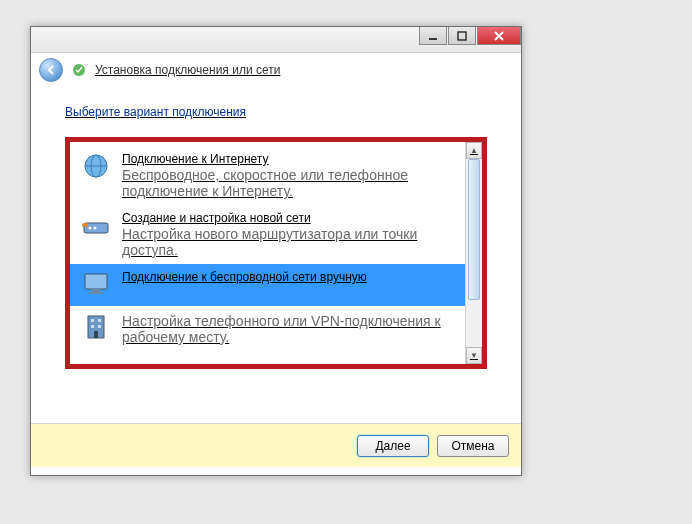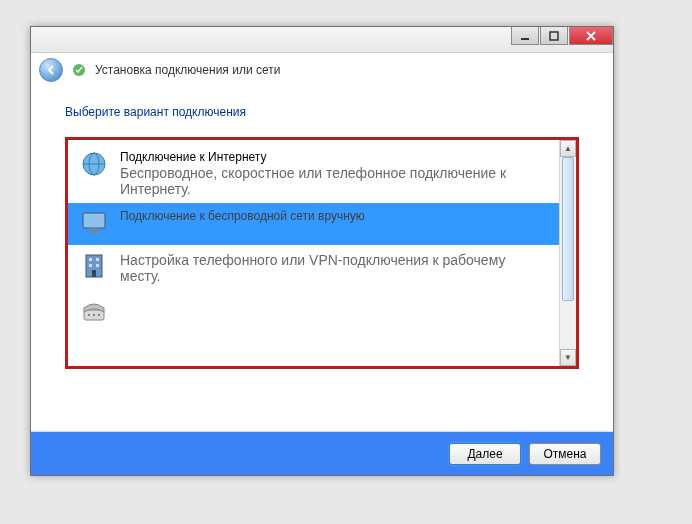--- a/index.html
+++ b/index.html
@@ -8,25 +8,26 @@
   font-family: "Segoe UI", Tahoma, sans-serif;
   font-size: 12px;
   width: 692px;
   height: 524px;
   position: relative;
 }
 .window {
   position: absolute;
   left: 30px;
   top: 26px;
-  width: 584px;
+  width: 492px;
   height: 450px;
   background: #fff;
   border: 1px solid #707070;
   box-shadow: 0 0 8px rgba(0,0,0,0.3);
+  text-decoration: underline;
 }
 .titlebar {
   height: 26px;
   background: linear-gradient(#f5f5f5, #e8e8e8);
   display: flex;
   justify-content: flex-end;
   align-items: flex-start;
   padding: 0;
   border-bottom: 1px solid #d0d0d0;
 }
@@ -69,21 +70,21 @@
 .headtitle { color:#333; font-size:12px; }
 .content {
   padding: 18px 34px 10px 34px;
 }
 .heading {
   color: #003399;
   font-size: 12px;
   margin-bottom: 18px;
 }
 .listbox {
-  border: 3px solid #b91c1c;
+  border: 5px solid #b91c1c;
   height: 232px;
   background: #fff;
   position: relative;
   overflow: hidden;
   display:flex;
 }
 .listinner { flex:1; overflow:hidden; padding:4px 0; }
 .scrollbar {
   width:17px;
   background:#f0f0f0;
@@ -100,30 +101,30 @@
   padding:4px 10px 6px 10px;
   cursor:pointer;
 }
 .item.selected {
   background:#3399ff;
   color:#fff;
 }
 .item .txt { padding-top:2px; }
 .item .title { font-size:12px; color:#000; }
 .item .desc { font-size:14px; color:#6a6a6a; margin-top:1px; }
-.item.selected .title, .item.selected .desc { color:#404040; }
+.item.selected .title, .item.selected .desc { color:#000000; }
 .icon {
   width:32px;height:32px;flex-shrink:0;
   display:flex;align-items:center;justify-content:center;
 }
 .footer {
   position:absolute;
-  left:0;right:0;bottom:0;
+  left:0;right:0;bottom:8px;
   height:44px;
-  background:#3b82f6;
+  background:#fef9c3;
   border-top:1px solid #d8d8d8;
   display:flex;
   align-items:center;
   justify-content:flex-end;
   padding:0 12px;
   gap:8px;
 }
 .btn {
   min-width:72px;
   height:22px;
@@ -188,20 +189,35 @@
                 <circle cx="16" cy="16" r="11" fill="#6fb7e8" stroke="#3a7bb0"></circle>
                 <ellipse cx="16" cy="16" rx="5" ry="11" fill="none" stroke="#3a7bb0"></ellipse>
                 <line x1="5" y1="16" x2="27" y2="16" stroke="#3a7bb0"></line>
               </svg>
             </div>
             <div class="txt">
               <div class="title">Подключение к Интернету</div>
               <div class="desc">Беспроводное, скоростное или телефонное подключение к Интернету.</div>
             </div>
           </div>
+          <div class="item">
+            <div class="icon">
+              <svg width="32" height="32">
+                <rect x="4" y="14" width="24" height="10" rx="2" fill="#7aa7d9" stroke="#456"></rect>
+                <circle cx="10" cy="19" r="1.5" fill="#fff"></circle>
+                <circle cx="15" cy="19" r="1.5" fill="#fff"></circle>
+                <path d="M2 16 L8 16" stroke="#e38b2c" stroke-width="3"></path>
+                <path d="M8 13 L8 19 L4 16 Z" fill="#e38b2c"></path>
+              </svg>
+            </div>
+            <div class="txt">
+              <div class="title">Создание и настройка новой сети</div>
+              <div class="desc">Настройка нового маршрутизатора или точки доступа.</div>
+            </div>
+          </div>
           <div class="item selected">
             <div class="icon">
               <svg width="32" height="32">
                 <rect x="5" y="6" width="22" height="15" rx="1" fill="#8fc1ee" stroke="#456"></rect>
                 <rect x="12" y="21" width="8" height="3" fill="#6a88a5"></rect>
                 <rect x="9" y="24" width="14" height="2" fill="#6a88a5"></rect>
               </svg>
             </div>
             <div class="txt">
               <div class="title">Подключение к беспроводной сети вручную</div>

